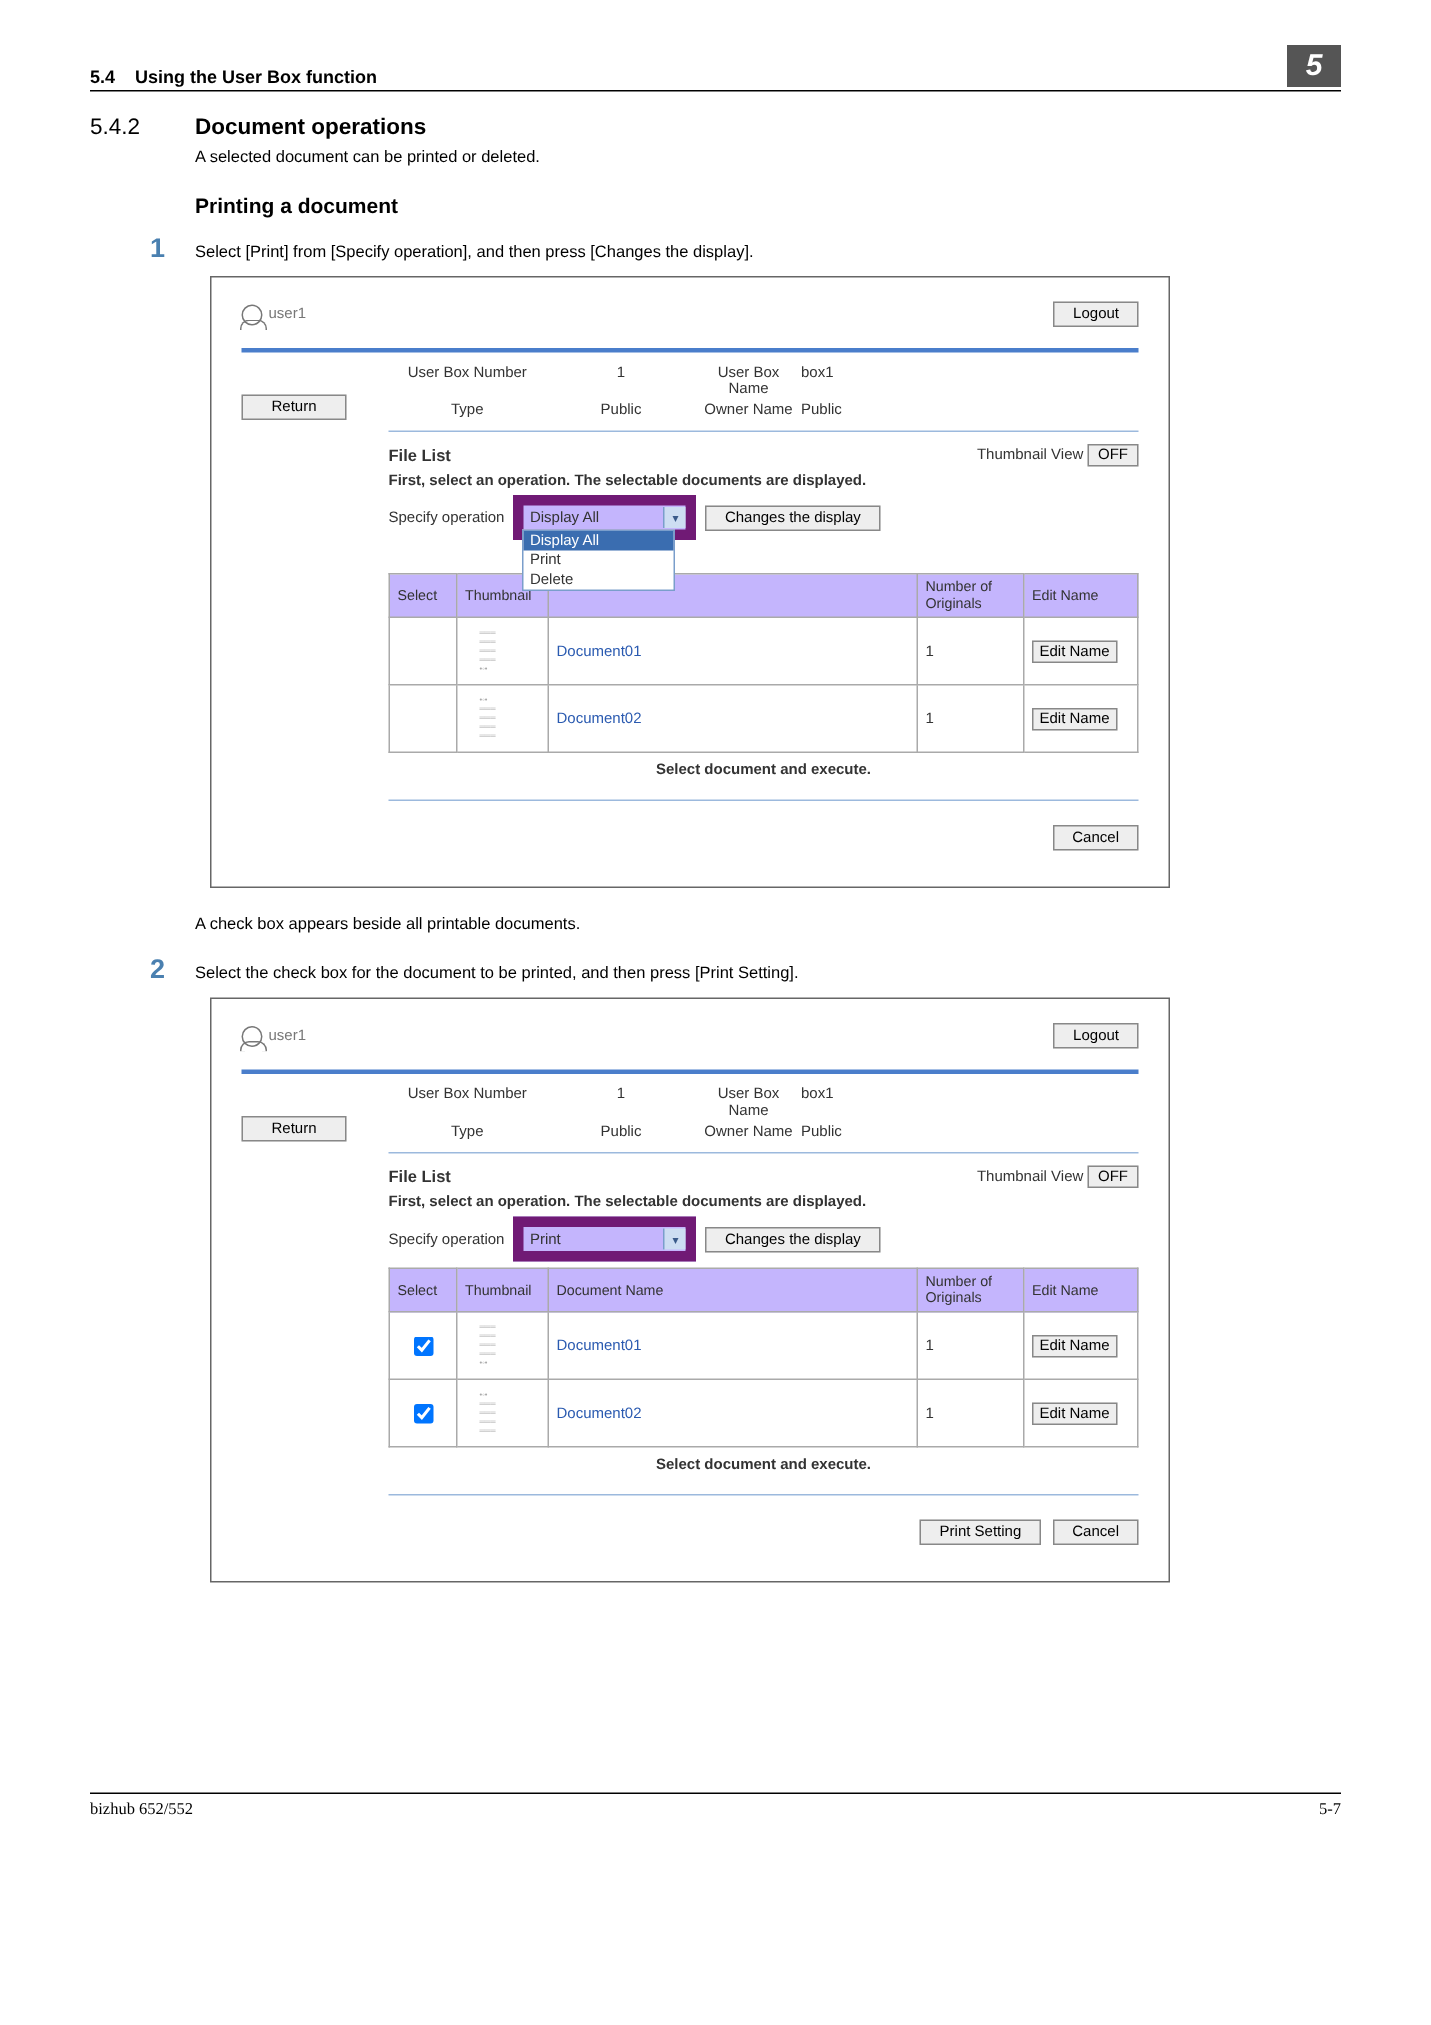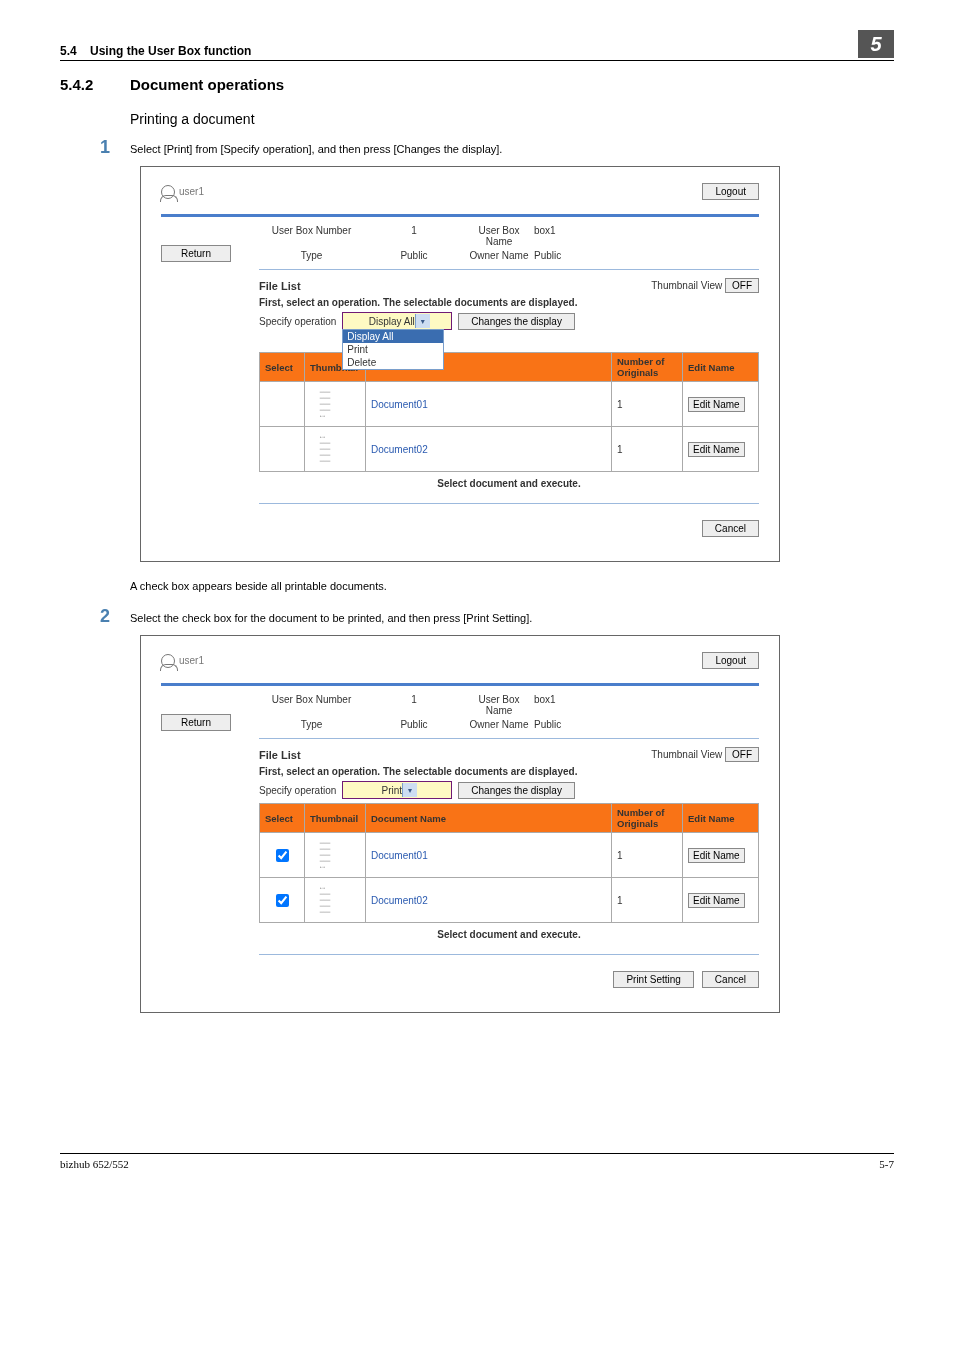--- a/index.html
+++ b/index.html
@@ -38,38 +38,38 @@
     font-weight: bold;
     font-style: italic;
   }
   .h-sec {
     display: flex;
     align-items: baseline;
     margin: 10px 0 5px 0;
   }
   .h-sec .num {
     font-size: 15px;
-    font-weight: bold;
+    font-weight: normal;
     width: 70px;
     flex-shrink: 0;
   }
   .h-sec .title {
     font-size: 15px;
     font-weight: bold;
   }
   .body-indent {
     margin-left: 70px;
   }
   .body-text {
     font-size: 11px;
     margin: 6px 0 14px 0;
   }
   .h-sub {
     font-size: 14px;
-    font-weight: normal;
+    font-weight: bold;
     margin: 18px 0 10px 0;
   }
   .step-row {
     display: flex;
     align-items: baseline;
     margin: 6px 0 8px 0;
   }
   .step-num {
     font-size: 18px;
     font-weight: bold;
@@ -133,26 +133,26 @@
   .info-row .lab2 { width: 70px; }
   .hr-blue { height:1px; background:#9cb9dd; margin: 8px 0;}
   .fl-head {
     display:flex; justify-content:space-between; align-items:center;
     font-size:10px; margin-bottom:4px;
   }
   .fl-head b { font-weight: bold; font-size: 11px;}
   .helper { font-size: 10px; margin: 4px 0; font-weight: bold;}
   .spec-row { display:flex; align-items:center; gap:6px; margin:4px 0;}
   .select-box {
-    border: 1px solid #701a75;
+    border: 7px solid #701a75;
     padding: 1px 4px;
-    background: #fef9c3;
+    background: #c4b5fd;
     display: inline-flex;
     align-items: center;
-    justify-content: center;
+    justify-content: space-between;
     width: 100px;
     font-size: 10px;
     position: relative;
   }
   .select-arrow {
     background:#cdddf2;
     border-left:1px solid #7a9ecb;
     width:14px; height:14px;
     display:flex;align-items:center;justify-content:center;
     font-size:8px;color:#3a5a8a;
@@ -172,21 +172,21 @@
     border-collapse: collapse;
     width: 100%;
     font-size: 10px;
   }
   table.flist th, table.flist td {
     border: 1px solid #aaa;
     padding: 3px 5px;
     text-align: left;
     vertical-align: middle;
   }
-  table.flist th { background: #f97316; font-weight: bold; font-size:9.5px;}
+  table.flist th { background: #c4b5fd; font-weight: normal; font-size:9.5px;}
   .thumb {
     width: 30px; height: 38px;
     background: #fff;
     border: none;
     display:flex;align-items:center;justify-content:center;
     color:#aaa;font-size:5px;line-height:1.2;
   }
   .docname { color: #2a5ab0; }
   .bottom-btns {
     display:flex; justify-content:flex-end; gap:8px; margin-top:16px;
@@ -212,20 +212,21 @@
     </div>
     <div class="chapter-badge">5</div>
   </div>
 
   <div class="h-sec">
     <div class="num">5.4.2</div>
     <div class="title">Document operations</div>
   </div>
 
   <div class="body-indent">
+    <div class="body-text">A selected document can be printed or deleted.</div>
 
     <div class="h-sub">Printing a document</div>
 
     <div class="step-row">
       <div class="step-num">1</div>
       <div class="step-text">Select [Print] from [Specify operation], and then press [Changes the display].</div>
     </div>
 
     <div class="shot">
       <div class="shot-top">

